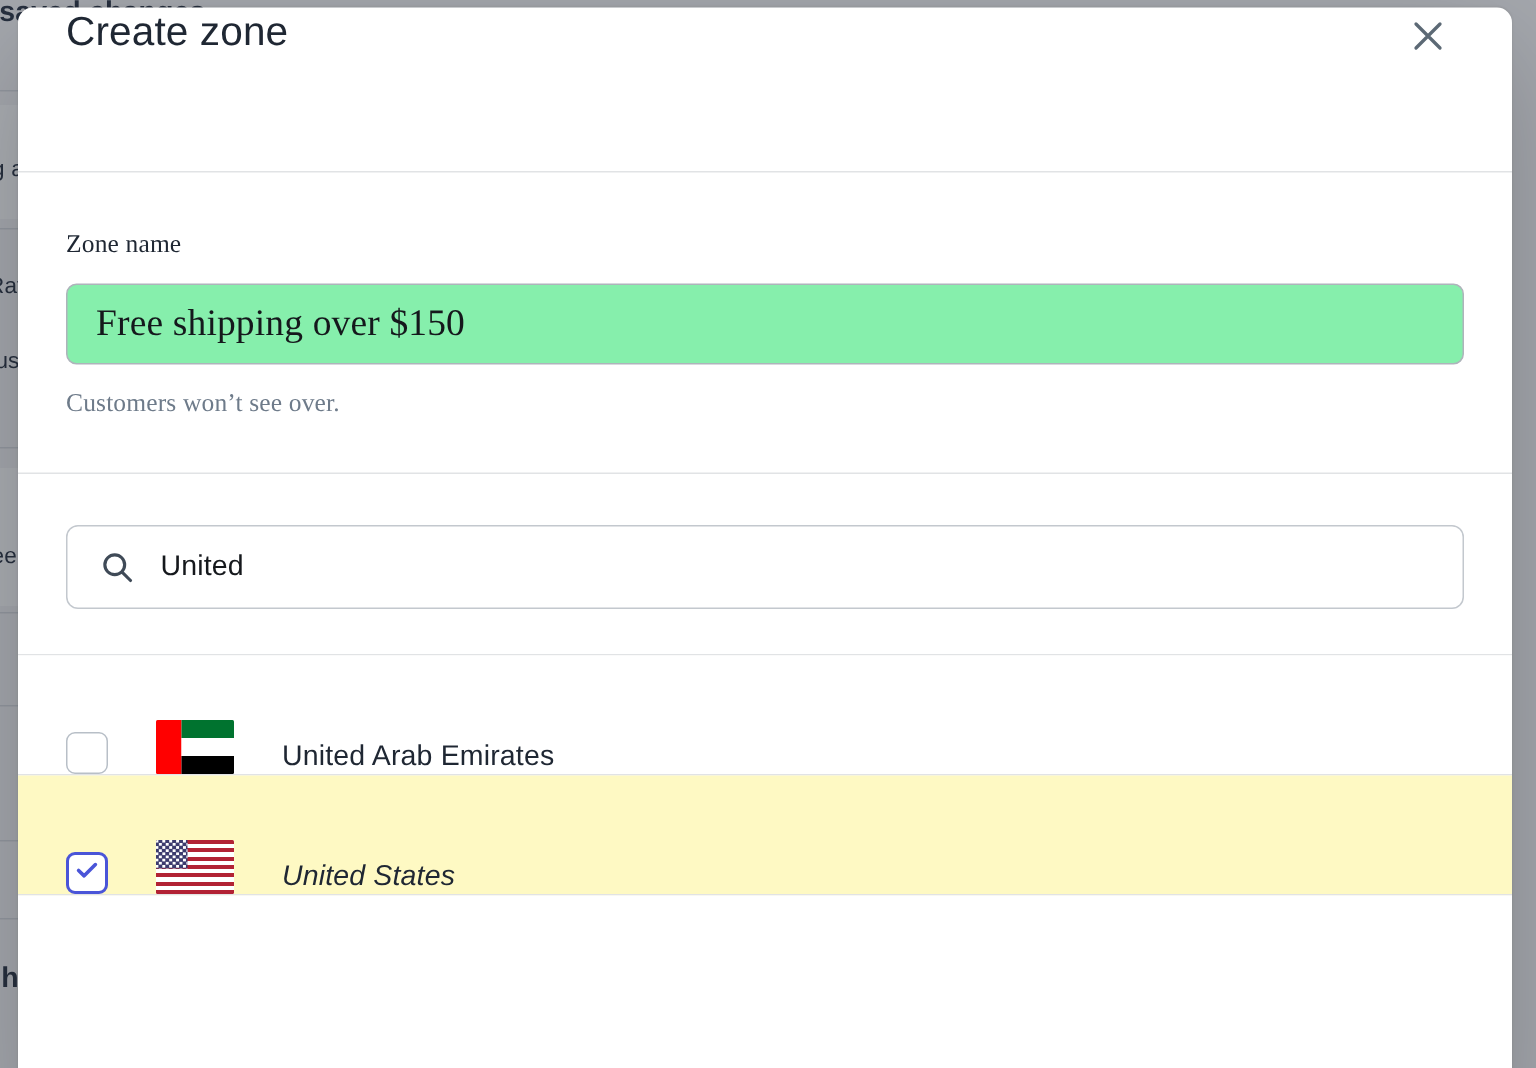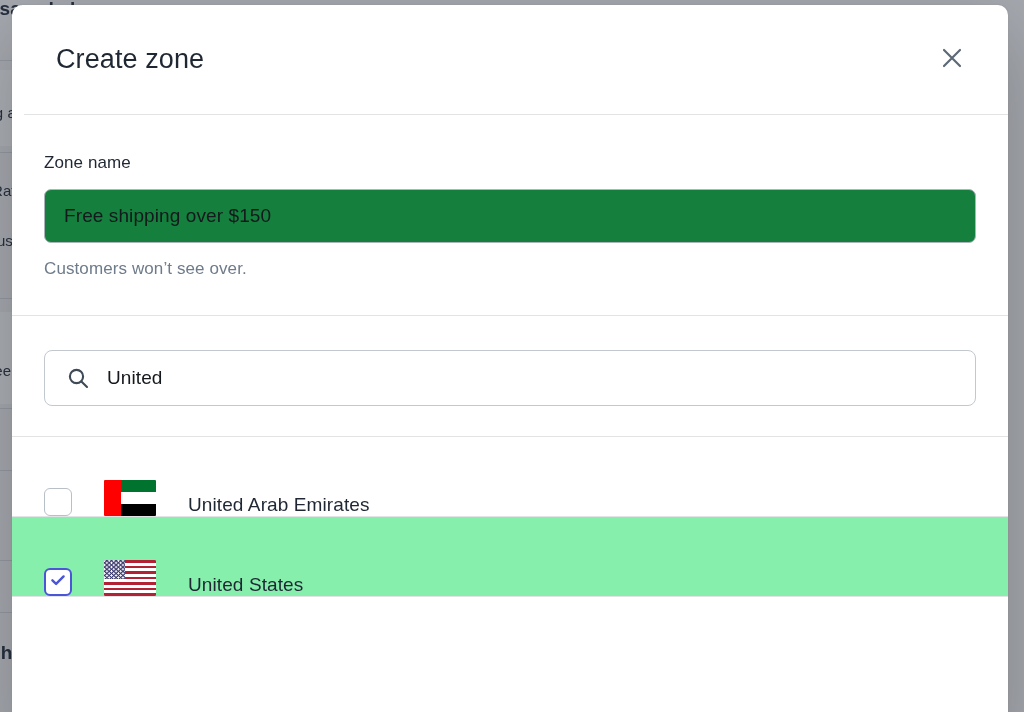--- a/index.html
+++ b/index.html
@@ -68,25 +68,24 @@
     box-shadow: 0 26px 80px rgba(0,0,0,0.22), 0 0 2px rgba(0,0,0,0.10);
     overflow: hidden;
     display: flex;
     flex-direction: column;
   }
 
   .modal-header {
     height: 110px;
     flex: 0 0 110px;
     display: flex;
-    align-items: center;
+    align-items: flex-start;
     justify-content: space-between;
     padding: 0 32px 0 32px;
     border-bottom: 1px solid #e1e3e5;
-    margin-left: 12px;
   }
 
   .modal-title {
     font-size: 27px;
     line-height: 1.2;
     color: #1f2733;
     font-weight: 400;
     letter-spacing: .1px;
   }
 
@@ -101,38 +100,39 @@
     border-radius: 6px;
     cursor: pointer;
     color: #5c6975;
     margin-right: 4px;
   }
 
   
   .name-section {
     padding: 38px 32px 36px 32px;
     border-bottom: 1px solid #e1e3e5;
+    font-family: Liberation Serif, serif;
   }
 
   .field-label {
     font-size: 17px;
     color: #1f2733;
     margin-bottom: 16px;
     display: block;
     letter-spacing: .1px;
   }
 
   .text-input {
     width: 100%;
     height: 54px;
     border: 1px solid #aeb4bb;
     border-radius: 7px;
-    background: #15803d;
+    background: #86efac;
     font-family: inherit;
-    font-size: 19px;
+    font-size: 25px;
     color: #15181c;
     padding: 0 19px;
     outline: none;
     letter-spacing: .1px;
   }
 
   .helper-text {
     margin-top: 16px;
     font-size: 17px;
     color: #6e7b8a;
@@ -186,21 +186,22 @@
   .country-row {
     height: 80px;
     display: flex;
     align-items: flex-end;
     padding: 0 32px 0 32px;
     border-bottom: 1px solid #e1e3e5;
     cursor: pointer;
     background: #ffffff;
   }
   .country-row.selected {
-    background: #86efac;
+    background: #fef9c3;
+    font-style: italic;
   }
 
   .checkbox {
     width: 28px;
     height: 28px;
     flex: 0 0 28px;
     border: 1.5px solid #b8bfc7;
     border-radius: 6px;
     background: #ffffff;
     display: flex;

